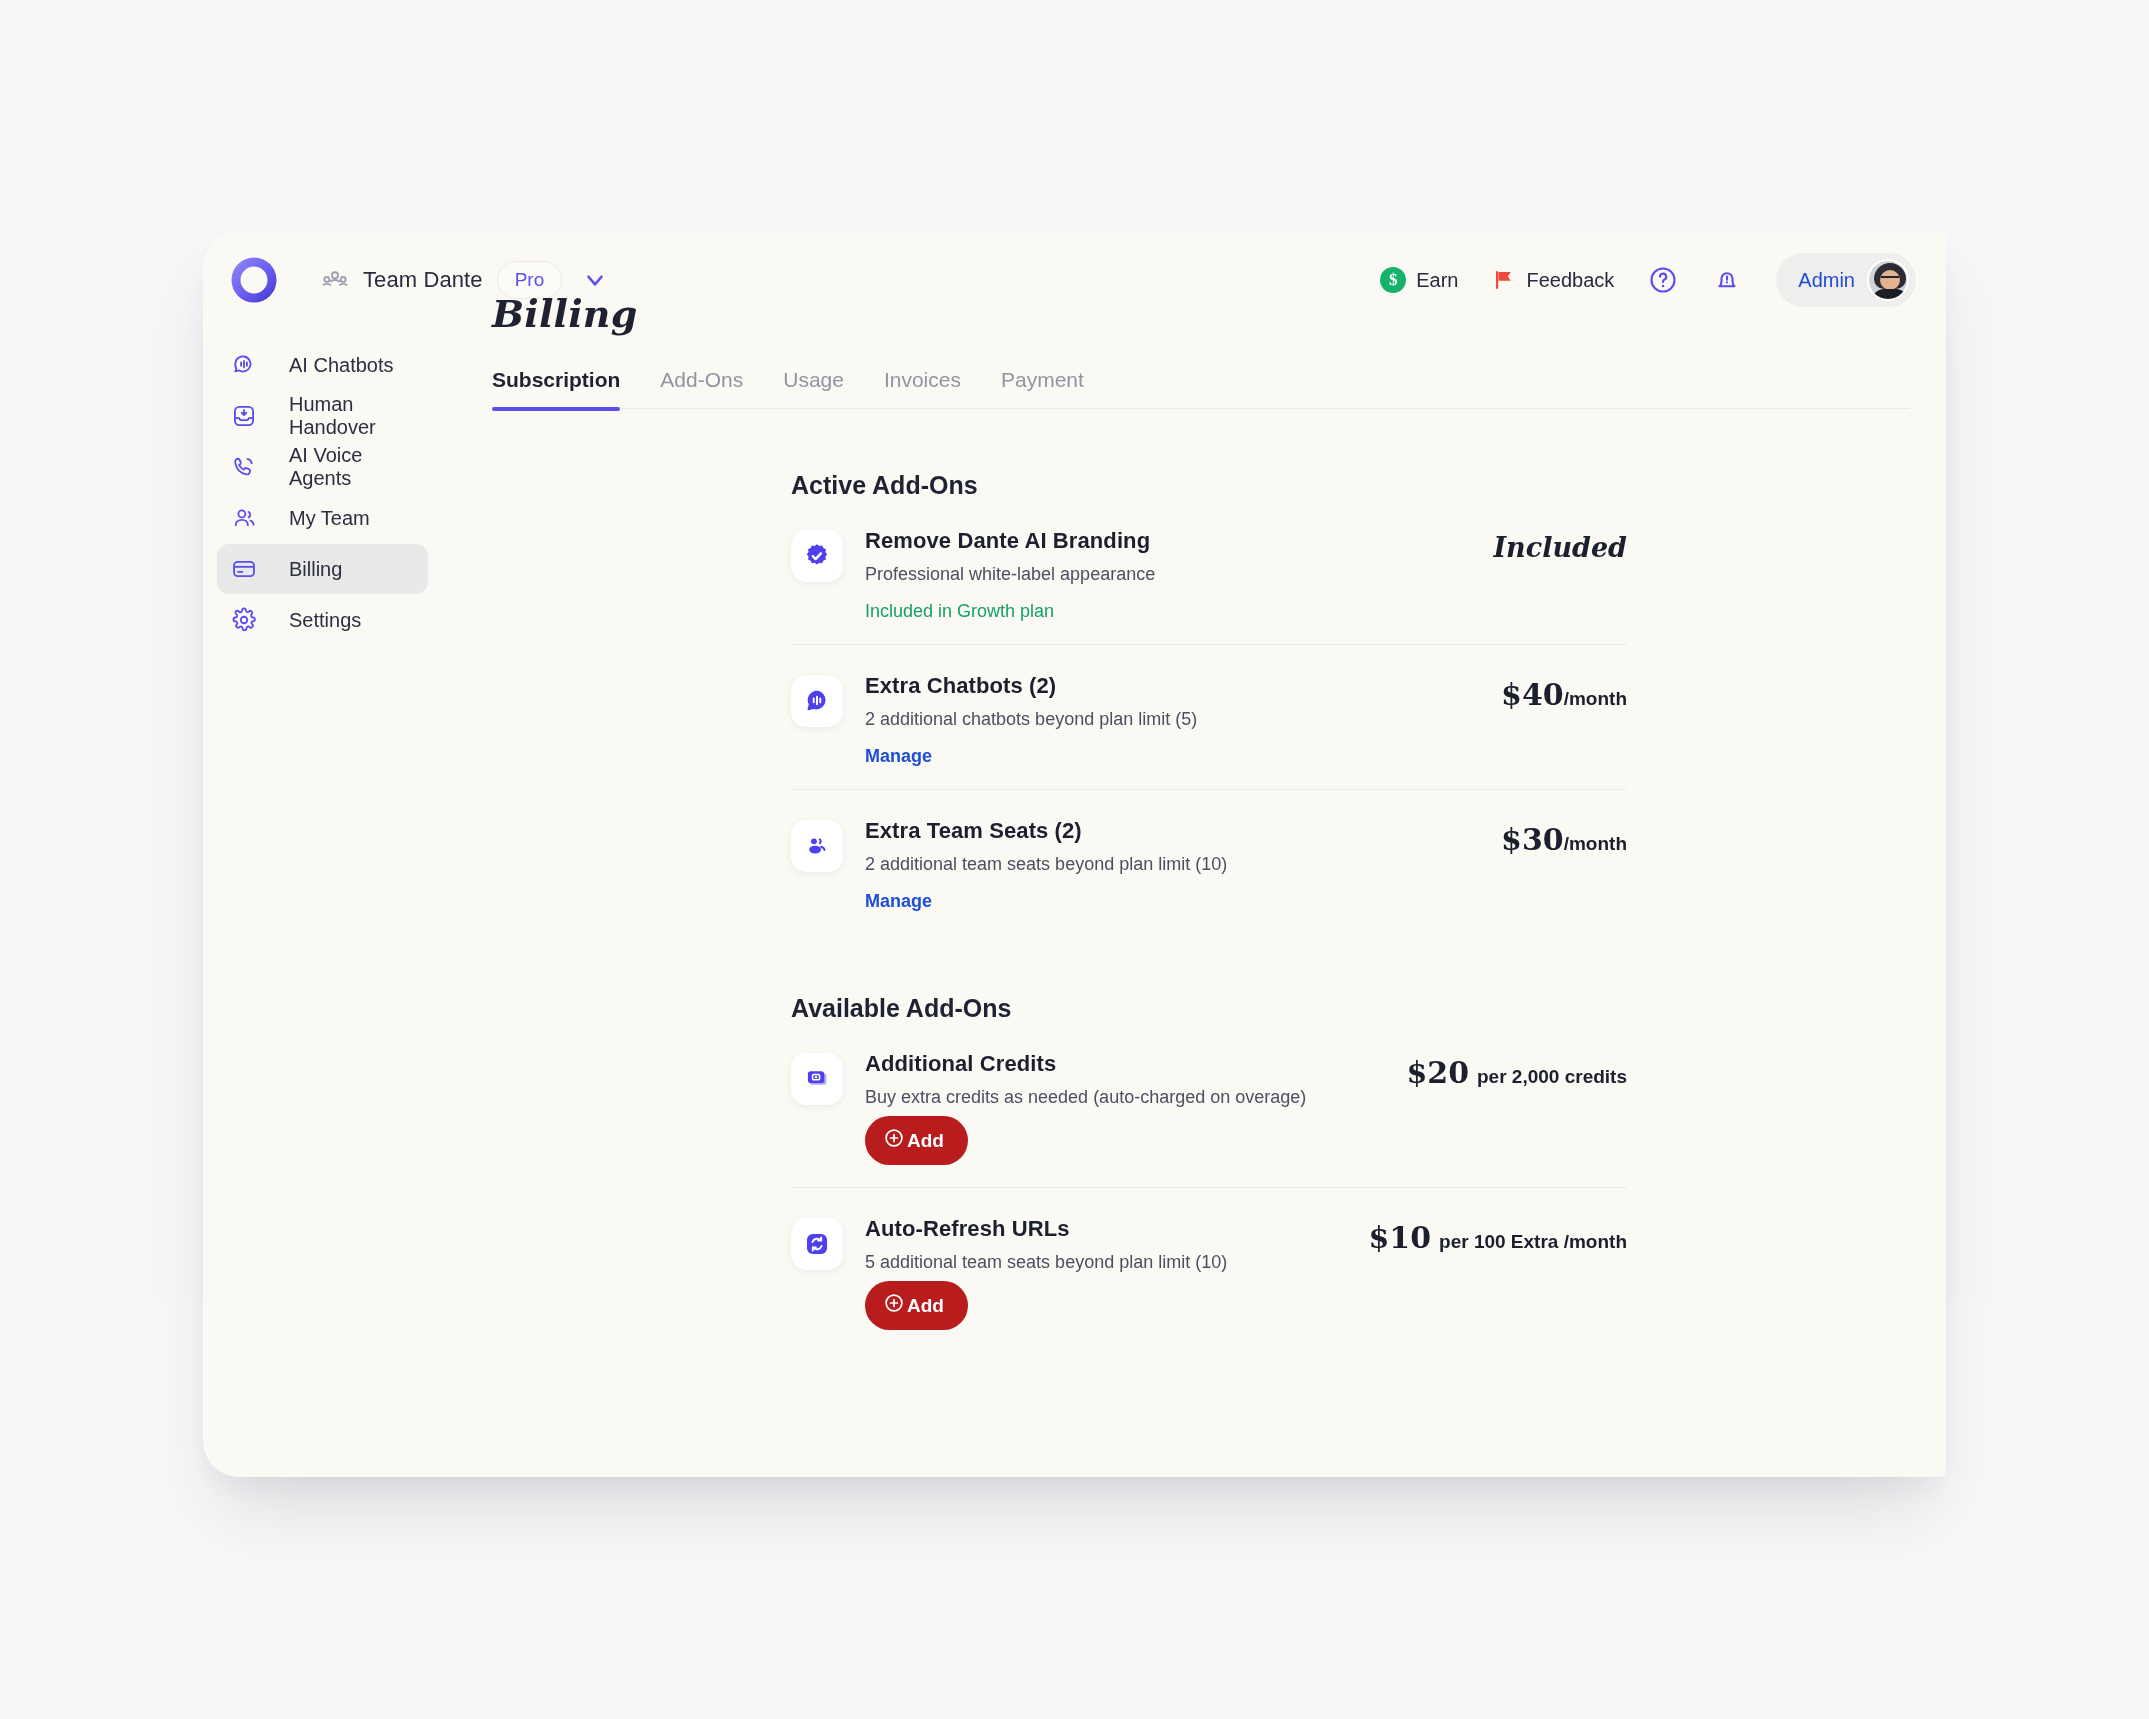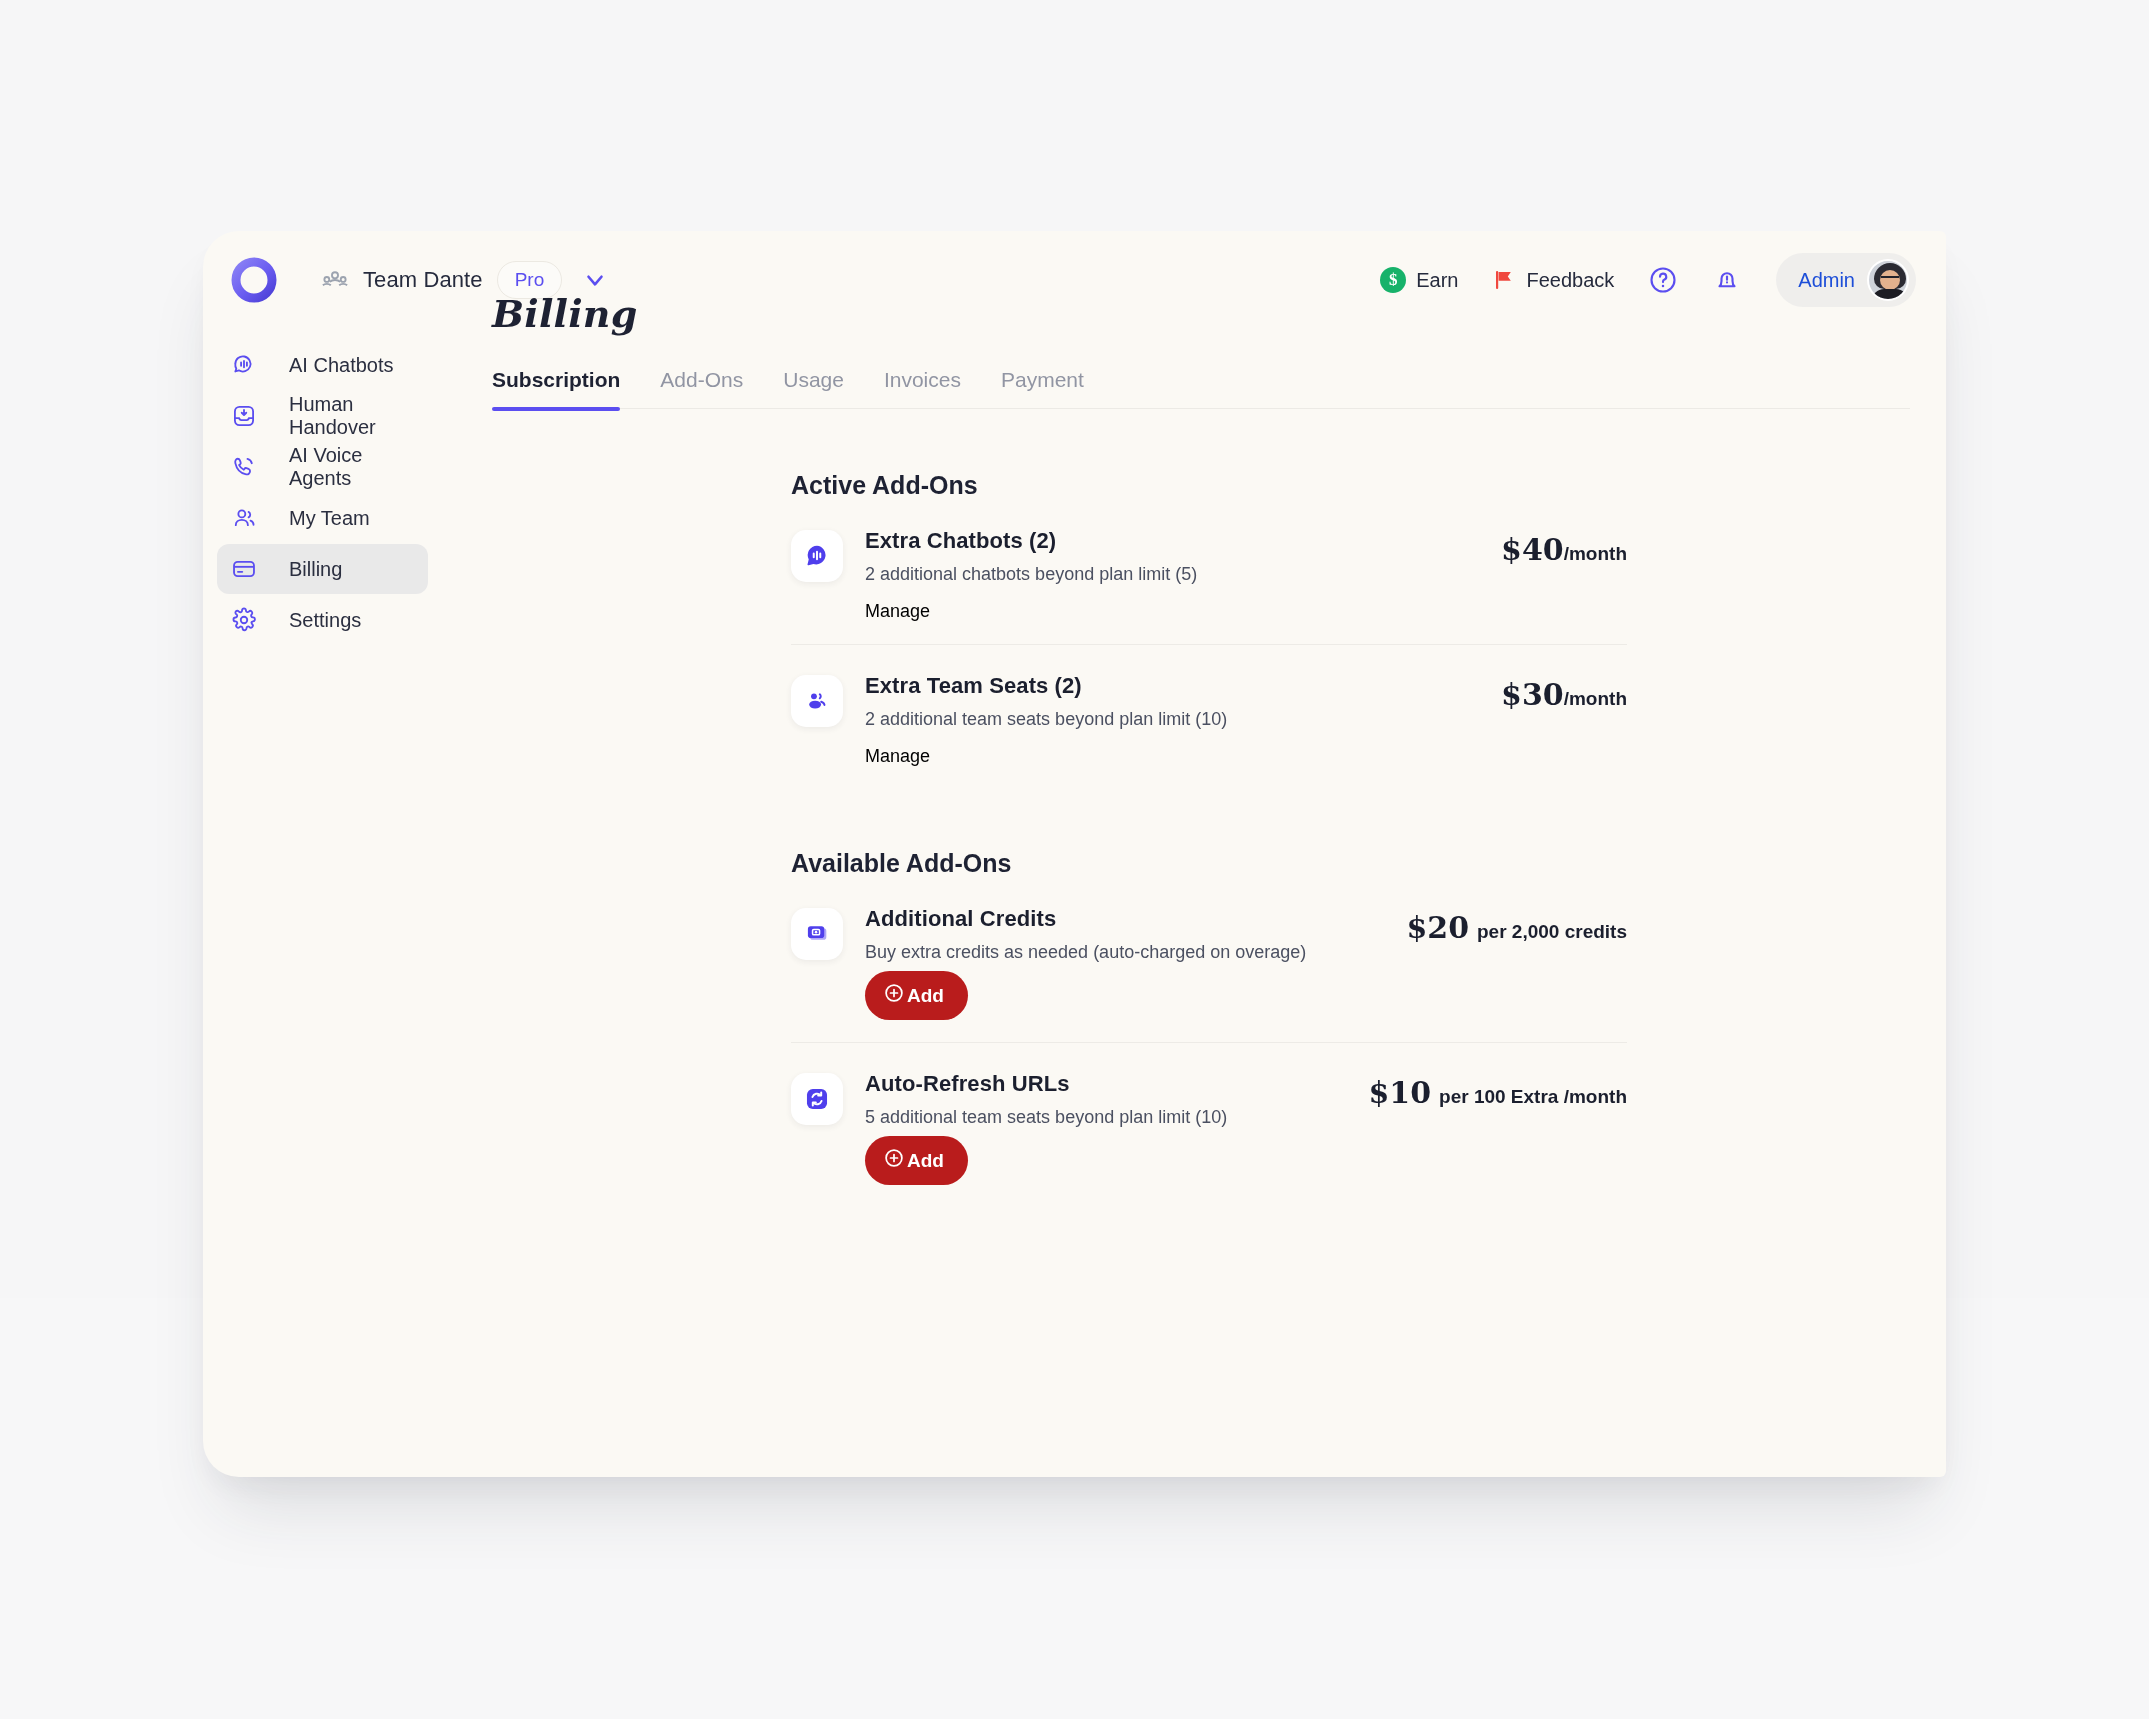--- a/index.html
+++ b/index.html
@@ -112,21 +112,21 @@
     width: 52px; height: 52px; border-radius: 15px; background: #fff;
     box-shadow: 0 2px 6px rgba(40,44,63,0.07);
     display: flex; align-items: center; justify-content: center;
     flex: none; margin-right: 22px; margin-top: 2px;
   }
   .row-icon svg { width: 28px; height: 28px; }
   .row-body { flex: 1 1 auto; min-width: 0; }
   .row-title { font-size: 22px; font-weight: 700; color: #1b1f2e; letter-spacing: 0.1px; }
   .row-sub { font-size: 18px; color: #4b5061; margin-top: 10px; }
   .row-note { font-size: 18px; color: #15a163; margin-top: 16px; }
-  .row-link { font-size: 18px; color: #000000; margin-top: 16px; display: inline-block; }
+  .row-link { font-size: 18px; color: #1d4ed8; margin-top: 16px; display: inline-block; font-weight: bold; }
   .row-price { flex: none; text-align: right; padding-left: 24px; padding-top: 4px; white-space: nowrap; }
   .price-amt {
     font-family: "DejaVu Serif", "Liberation Serif", serif;
     font-weight: 700; font-size: 30px; color: #1b1f2e;
   }
   .price-suf { font-size: 19px; font-weight: 700; color: #1b1f2e; }
   .price-suf.spaced { margin-left: 8px; }
   .price-included {
     font-family: "DejaVu Serif", "Liberation Serif", serif;
     font-style: italic; font-weight: 700; font-size: 27px; color: #1b1f2e;
@@ -295,20 +295,36 @@
         <div class="tab">Add-Ons</div>
         <div class="tab">Usage</div>
         <div class="tab">Invoices</div>
         <div class="tab">Payment</div>
       </div>
 
       <div class="content">
 
         <div class="section-title">Active Add-Ons</div>
 
+        <div class="addon-row">
+          <span class="row-icon">
+            <svg viewBox="0 0 24 24">
+              <path fill="#4f3fec" d="M12 1.9l2 1.5 2.4-.5 1 2.3 2.3 1-.5 2.4 1.5 2-1.5 2 .5 2.4-2.3 1-1 2.3-2.4-.5-2 1.5-2-1.5-2.4.5-1-2.3-2.3-1 .5-2.4-1.5-2 1.5-2-.5-2.4 2.3-1 1-2.3 2.4.5z"></path>
+              <path d="M8.4 12.2l2.4 2.4 4.6-4.8" fill="none" stroke="#fff" stroke-width="2.1" stroke-linecap="round" stroke-linejoin="round"></path>
+            </svg>
+          </span>
+          <div class="row-body">
+            <div class="row-title">Remove Dante AI Branding</div>
+            <div class="row-sub">Professional white-label appearance</div>
+            <div class="row-note">Included in Growth plan</div>
+          </div>
+          <div class="row-price">
+            <span class="price-included">Included</span>
+          </div>
+        </div>
 
         <div class="addon-row">
           <span class="row-icon">
             <svg viewBox="0 0 24 24">
               <path fill="#4f3fec" d="M12 3.2a8 8 0 0 0-7.1 11.7L3.9 19a.7.7 0 0 0 .9.9l4.1-1.1A8 8 0 1 0 12 3.2z"></path>
               <path d="M9.2 9.9v3.2M12 8.3v6.4M14.8 9.9v3.2" fill="none" stroke="#fff" stroke-width="1.7" stroke-linecap="round"></path>
             </svg>
           </span>
           <div class="row-body">
             <div class="row-title">Extra Chatbots (2)</div>

